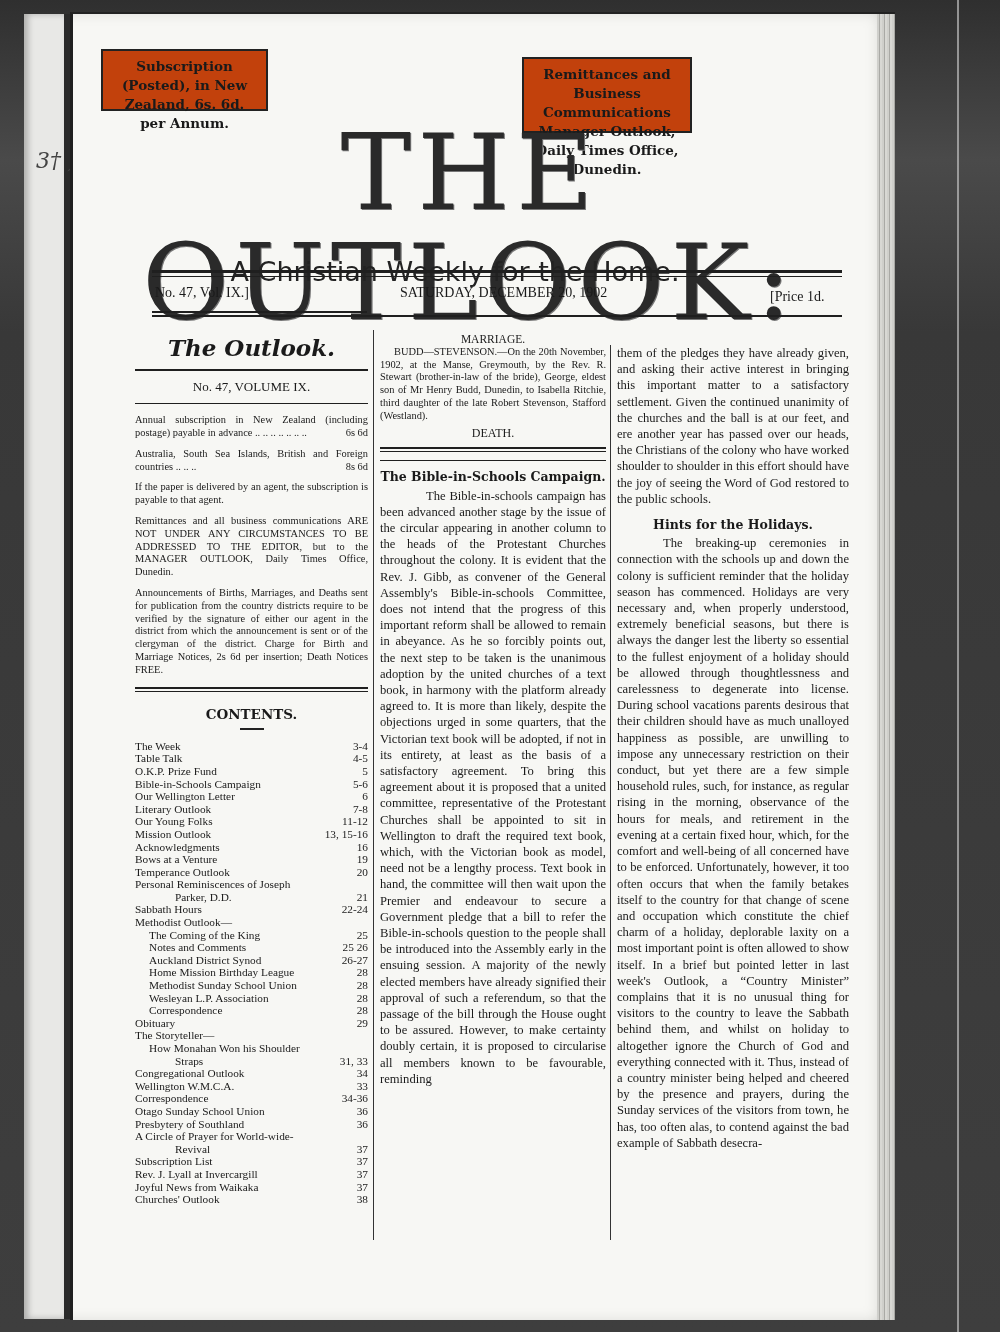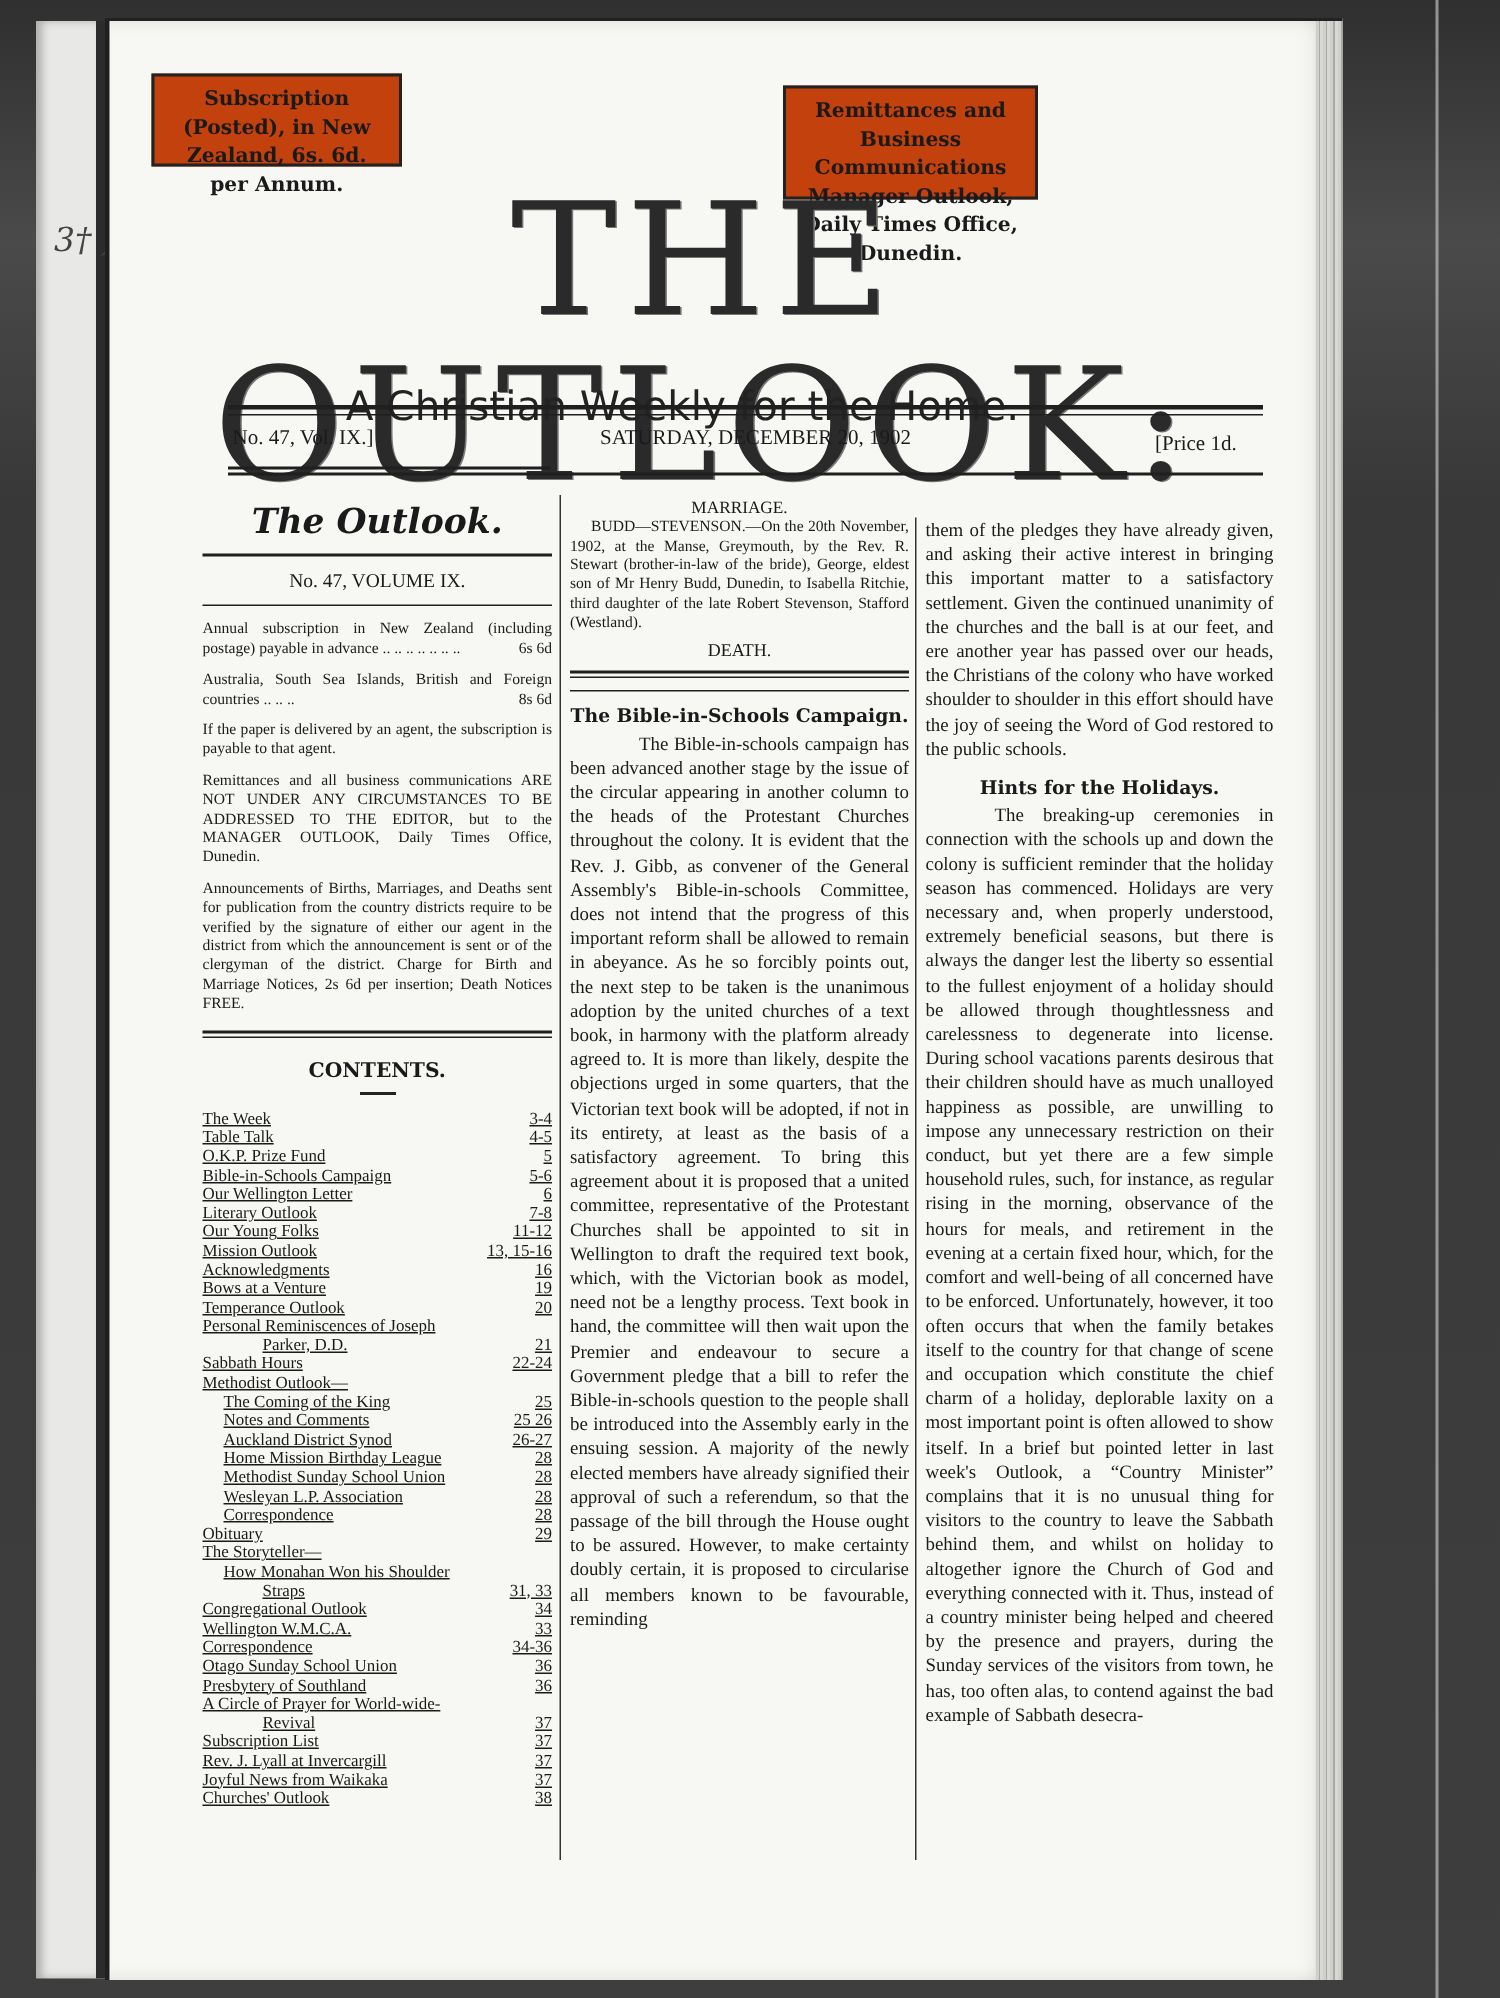--- a/index.html
+++ b/index.html
@@ -71,21 +71,21 @@
   .col-right { left: 617px; top: 345px; width: 232px; }
   .vrule { position: absolute; width: 1px; background: #333; }
   .blackletter {
     font-family: "DejaVu Serif", serif; font-weight: bold; font-style: italic;
     text-align: center;
   }
   .small { font-size: 10.4px; line-height: 12.8px; }
   .small p { margin: 0 0 8px 0; text-indent: 0; }
   .indent { text-indent: 14px; }
   .center { text-align: center; }
-  .contents-table { width: 100%; border-collapse: collapse; font-size: 11.3px; line-height: 12.6px; text-decoration: underline; }
+  .contents-table { width: 100%; border-collapse: collapse; font-size: 11.3px; line-height: 12.6px; }
   .contents-table td { padding: 0; vertical-align: top; }
   .contents-table td.page-no { text-align: right; white-space: nowrap; padding-left: 4px; }
   .sub-entry td.title { padding-left: 14px; }
   .sub2 td.title { padding-left: 40px; }
   h3.sect { font-family: "DejaVu Serif", serif; font-size: 12.5px; font-weight: bold; margin: 0 0 2px 0; text-align: center; }
   p { margin: 0; }
   .para-indent { text-indent: 46px; }
 </style>
 </head>
 <body>

